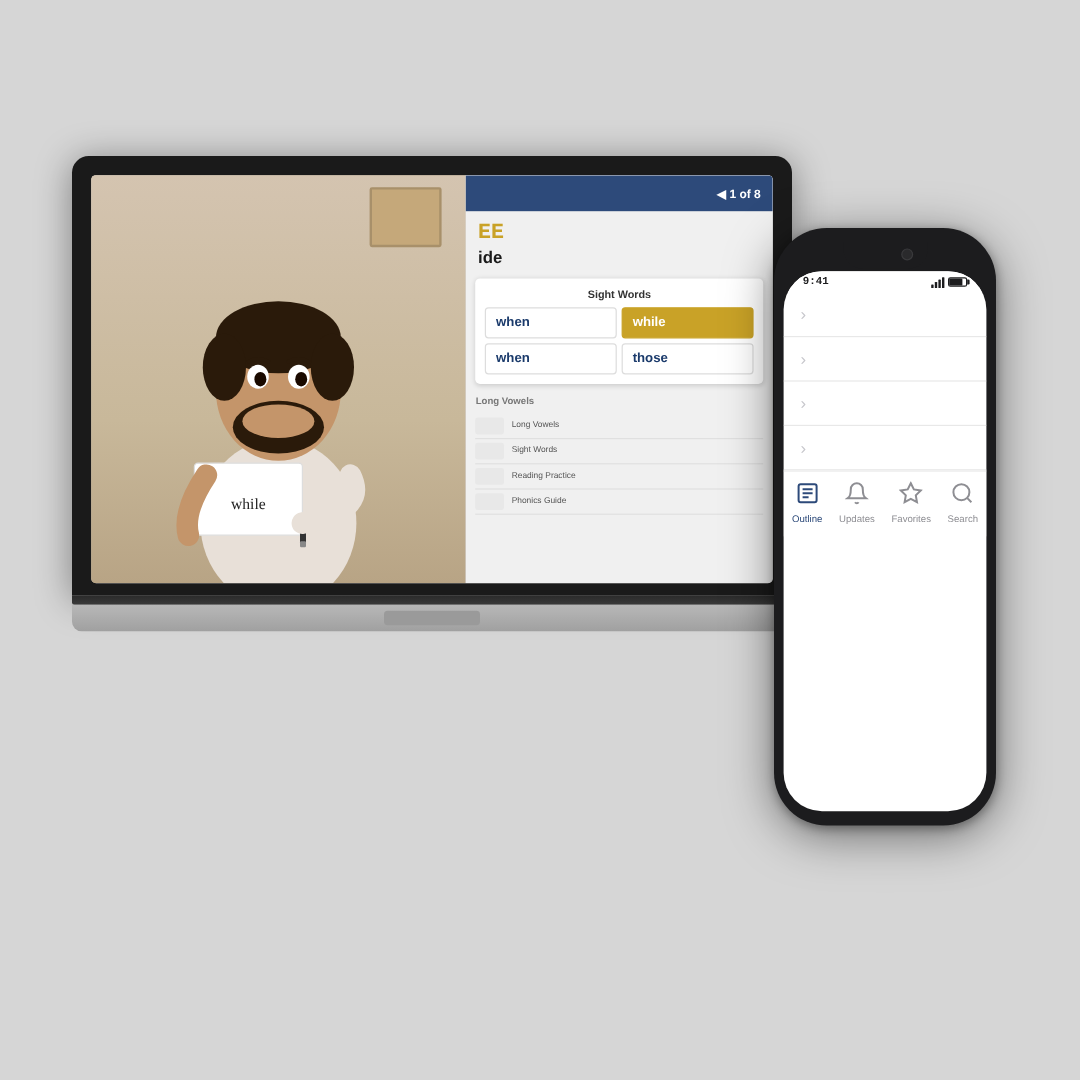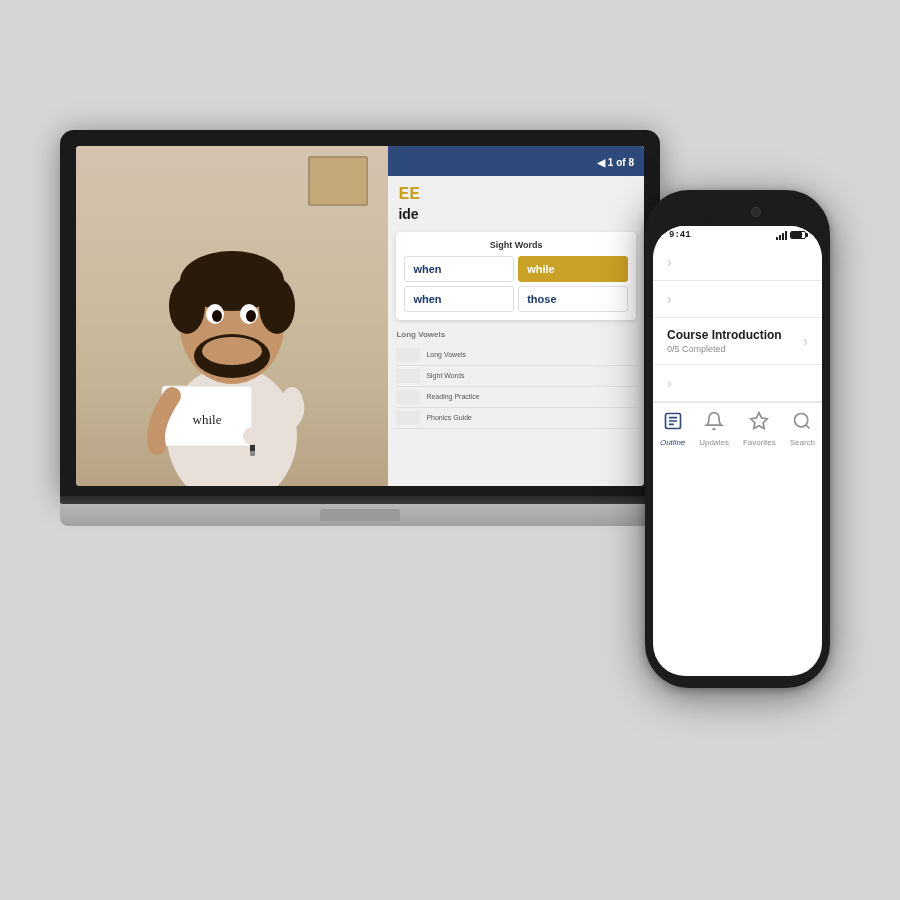--- a/index.html
+++ b/index.html
@@ -372,21 +372,20 @@
       color: #2d4a7a;
     }
 
     .phone-tab-label {
       font-size: 8px;
       color: #8e8e93;
     }
 
     .phone-tab-label.active {
       color: #2d4a7a;
-      font-style: italic;
     }
 
     
     .signal-bars {
       display: flex;
       align-items: flex-end;
       gap: 1px;
     }
     .signal-bar {
       width: 2px;
@@ -541,24 +540,20 @@
       <div class="phone-list">
         <div class="phone-list-item">
           <span class="phone-chevron">›</span>
         </div>
 
         <div class="phone-list-item">
           <span class="phone-chevron">›</span>
         </div>
 
         <div class="phone-list-item">
-          <div class="phone-list-item-left">
-            <div class="phone-list-item-title">Course Introduction</div>
-            <div class="phone-list-item-sub">0/5 Completed</div>
-          </div>
           <span class="phone-chevron">›</span>
         </div>
 
         <div class="phone-list-item">
           <span class="phone-chevron">›</span>
         </div>
       </div>
 
       <div class="phone-tab-bar">
         <div class="phone-tab">

